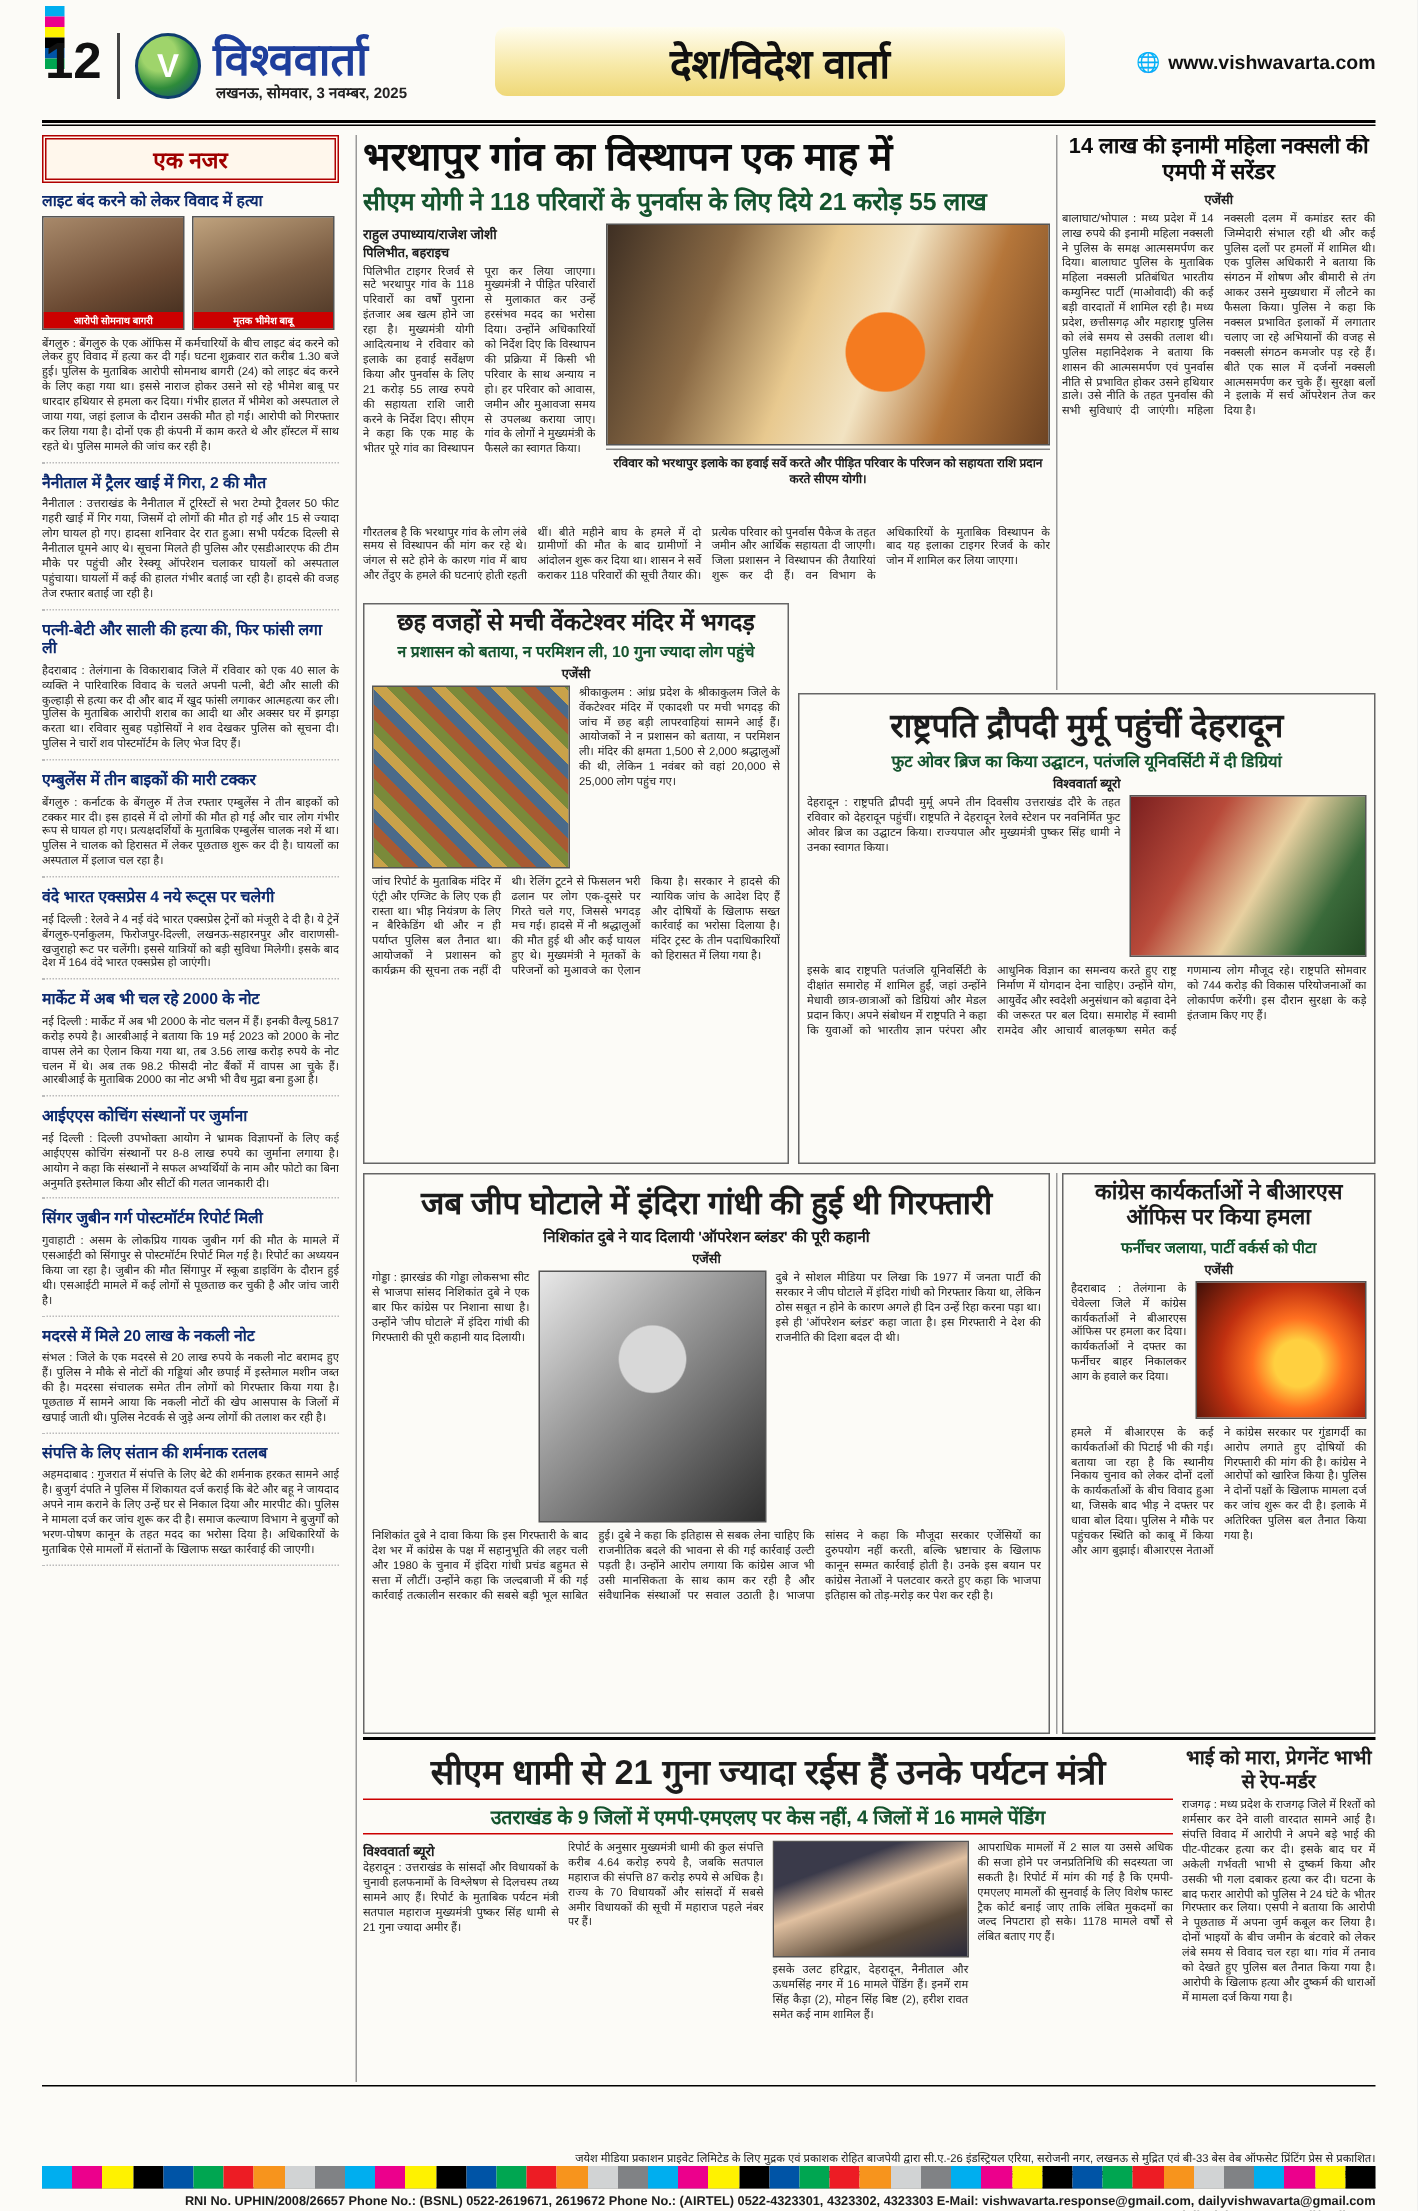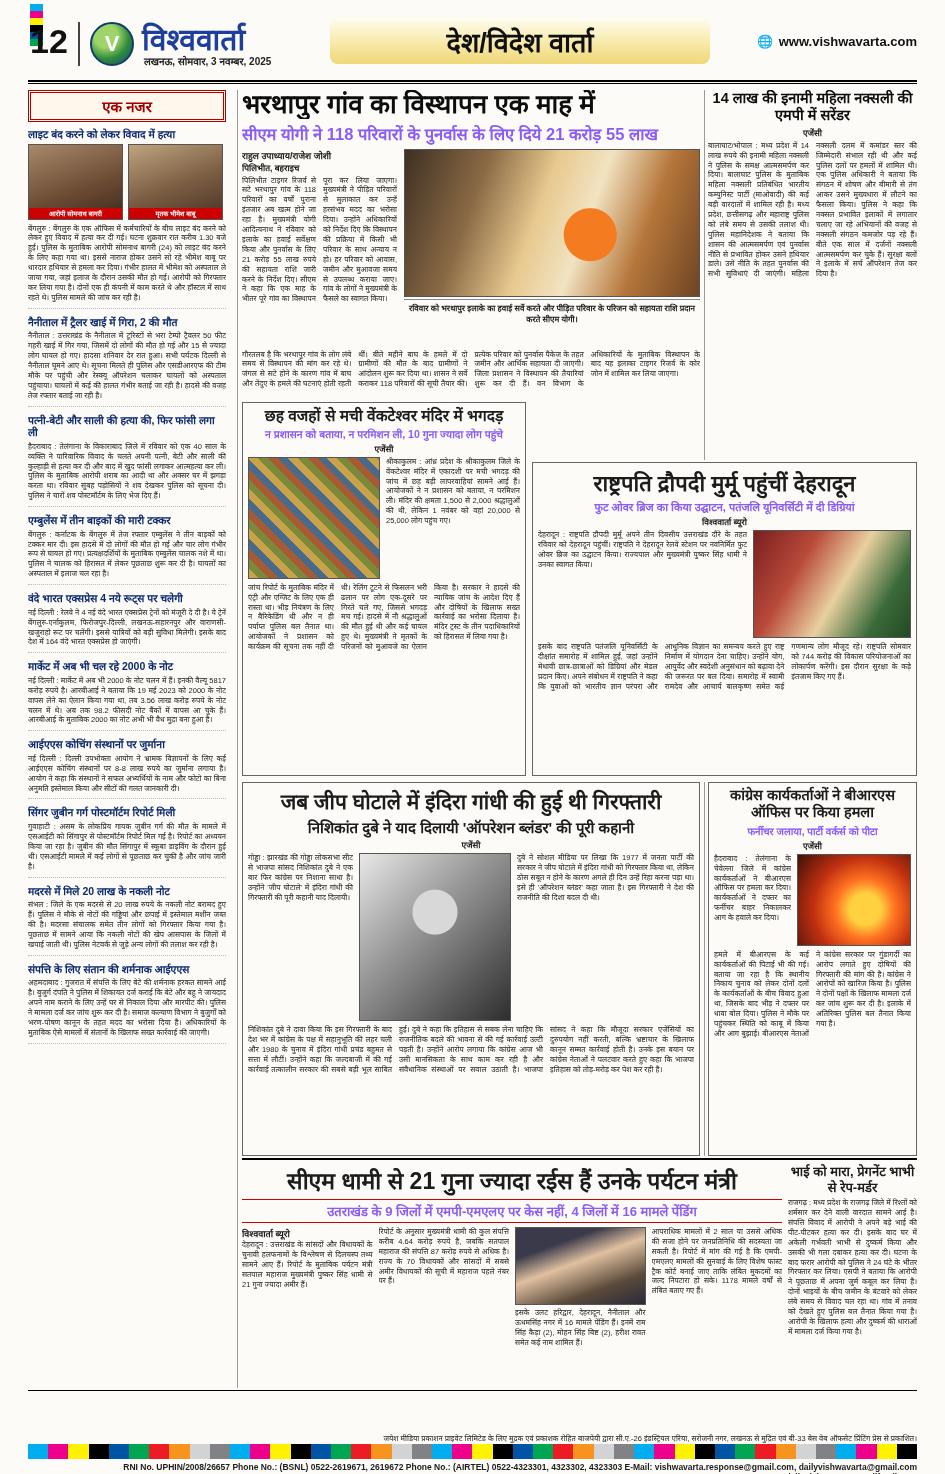--- a/index.html
+++ b/index.html
@@ -24,21 +24,21 @@
             display:flex; align-items:center; justify-content:center;
             font-size:27px; font-weight:bold; color:#101010; }
   .website { right:28px; top:34px; font-size:13px; font-weight:bold; color:#111; display:flex; gap:5px; align-items:center; }
   .header-rule { left:28px; top:80px; width:889px; border-top:2px solid #000; border-bottom:1px solid #000; height:4px; }
 
   
   .body-text { font-size:7.5px; line-height:1.32; text-align:justify; color:#1d1d1d; overflow:hidden; }
   .cols-2 { column-count:2; column-gap:7px; }
   .cols-3 { column-count:3; column-gap:7px; }
   .cols-4 { column-count:4; column-gap:7px; }
-  .red { color:#8b5cf6; }
+  .red { color:#14532d; }
   .agency { text-align:center; font-size:8.5px; font-weight:bold; margin:2px 0 3px; }
   .row { display:flex; gap:6px; }
 
   .ph { border:1px solid #555; flex-shrink:0; position:relative; overflow:hidden; }
   .mug-label { position:absolute; left:0; right:0; bottom:0; background:#cc0000; color:#fff;
                font-size:6.5px; font-weight:bold; text-align:center; padding:1px 0; }
 
   
   .sidebar { left:28px; top:90px; width:206px; height:1298px; padding-right:8px; overflow:hidden; }
   .sep-v1 { left:237px; top:90px; width:1px; height:1298px; background:#9a9a9a; }
@@ -85,21 +85,21 @@
 
   .president { left:532px; top:462px; width:385px; height:314px; }
   .president h2 { font-size:22px; text-align:center; }
   .president h3 { font-size:11px; font-weight:bold; text-align:center; margin:2px 0; }
   .ph-pres { width:158px; height:108px;
              background:linear-gradient(120deg,#7a1f1f,#b84a3a 30%,#e8d0a0 55%,#3a6a3a 80%,#234a23); }
   .pres-bottom { margin-top:4px; height:128px; }
 
   .indira { left:242px; top:782px; width:458px; height:374px; }
   .indira h2 { font-size:21px; text-align:center; }
-  .indira h3 { font-size:15px; font-weight:bold; text-align:center; margin:2px 0; }
+  .indira h3 { font-size:10px; font-weight:bold; text-align:center; margin:2px 0; }
   .ph-indira { width:152px; height:168px;
                background:radial-gradient(circle at 50% 35%, #d8d8d8 0 22px, rgba(0,0,0,0) 23px),
                           linear-gradient(135deg,#e8e8e8,#9a9a9a 40%,#5a5a5a 75%,#2e2e2e); }
   .indira-col1 { width:105px; flex-shrink:0; }
   .indira-bottom { margin-top:4px; height:128px; }
 
   .brs { left:708px; top:782px; width:209px; height:374px; }
   .brs h2 { font-size:14.5px; text-align:center; line-height:1.2; }
   .brs h3 { font-size:10px; font-weight:bold; text-align:center; margin:2px 0; }
   .ph-fire { width:114px; height:92px;
@@ -204,21 +204,21 @@
     </div>
     <div class="brief">
       <h3>सिंगर जुबीन गर्ग पोस्टमॉर्टम रिपोर्ट मिली</h3>
       <p class="body-text">गुवाहाटी : असम के लोकप्रिय गायक जुबीन गर्ग की मौत के मामले में एसआईटी को सिंगापुर से पोस्टमॉर्टम रिपोर्ट मिल गई है। रिपोर्ट का अध्ययन किया जा रहा है। जुबीन की मौत सिंगापुर में स्कूबा डाइविंग के दौरान हुई थी। एसआईटी मामले में कई लोगों से पूछताछ कर चुकी है और जांच जारी है।</p>
     </div>
     <div class="brief">
       <h3>मदरसे में मिले 20 लाख के नकली नोट</h3>
       <p class="body-text">संभल : जिले के एक मदरसे से 20 लाख रुपये के नकली नोट बरामद हुए हैं। पुलिस ने मौके से नोटों की गड्डियां और छपाई में इस्तेमाल मशीन जब्त की है। मदरसा संचालक समेत तीन लोगों को गिरफ्तार किया गया है। पूछताछ में सामने आया कि नकली नोटों की खेप आसपास के जिलों में खपाई जाती थी। पुलिस नेटवर्क से जुड़े अन्य लोगों की तलाश कर रही है।</p>
     </div>
     <div class="brief">
-      <h3>संपत्ति के लिए संतान की शर्मनाक आईएएस</h3>
+      <h3>संपत्ति के लिए संतान की शर्मनाक रतलब</h3>
       <p class="body-text">अहमदाबाद : गुजरात में संपत्ति के लिए बेटे की शर्मनाक हरकत सामने आई है। बुजुर्ग दंपति ने पुलिस में शिकायत दर्ज कराई कि बेटे और बहू ने जायदाद अपने नाम कराने के लिए उन्हें घर से निकाल दिया और मारपीट की। पुलिस ने मामला दर्ज कर जांच शुरू कर दी है। समाज कल्याण विभाग ने बुजुर्गों को भरण-पोषण कानून के तहत मदद का भरोसा दिया है। अधिकारियों के मुताबिक ऐसे मामलों में संतानों के खिलाफ सख्त कार्रवाई की जाएगी।</p>
     </div>
   </div>
 
   <div class="abs lead">
     <h1>भरथापुर गांव का विस्थापन एक माह में</h1>
     <h2 class="red">सीएम योगी ने 118 परिवारों के पुनर्वास के लिए दिये 21 करोड़ 55 लाख</h2>
     <div class="lead-mid">
       <div class="lead-left">
         <div class="byline">राहुल उपाध्याय/राजेश जोशी</div>

